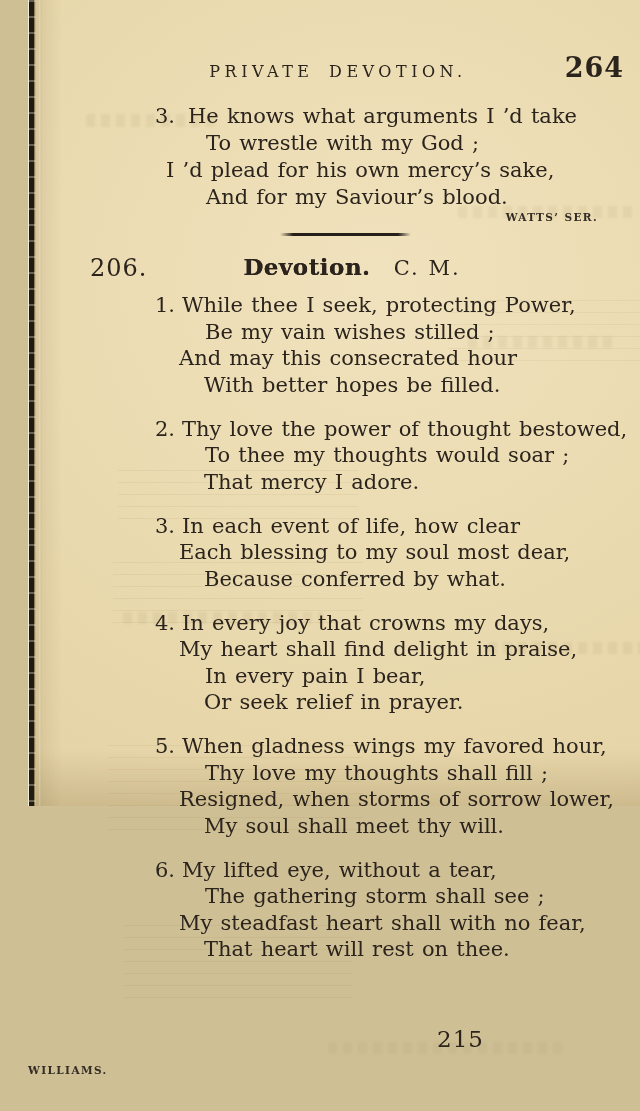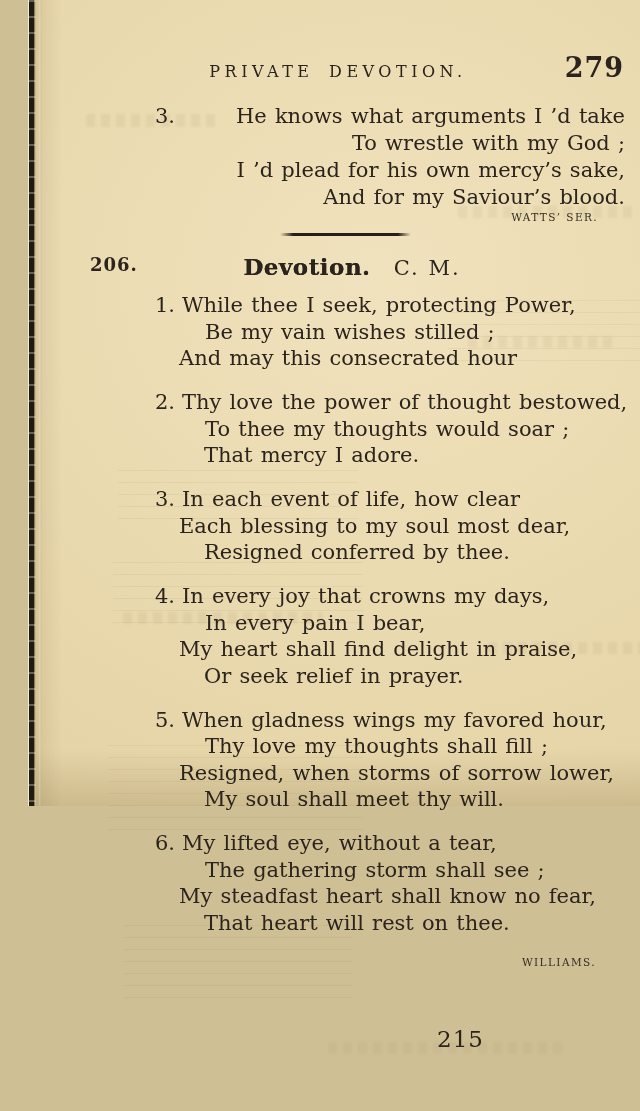--- a/index.html
+++ b/index.html
@@ -39,36 +39,36 @@
   }
   .running-title{
     position:absolute;top:62px;left:10px;width:600px;text-align:center;
     font-size:16px;letter-spacing:4.5px;color:#2a231c;word-spacing:6px;
   }
   .running-num{
     position:absolute;top:52px;right:44px;font-size:27px;font-weight:bold;letter-spacing:1px;
   }
   .stanza-text{font-size:21px;word-spacing:1.5px;}
   .prev-stanza{position:absolute;left:127px;top:103px;width:470px;}
-  .prev-stanza .ln{line-height:27px;text-align:right;}
+  .prev-stanza .ln{line-height:27px;}
   .stanza .num,.prev-stanza .num{position:absolute;left:0;top:0;line-height:27px;font-size:21px;}
   .t0{padding-left:33px;} .t1{padding-left:51px;} .t2{padding-left:11px;} .t3{padding-left:51px;}
   .attr{
-    position:absolute;font-size:10.5px;letter-spacing:1.4px;color:#342d25;font-weight:normal;
+    position:absolute;font-size:10.5px;letter-spacing:1.4px;color:#342d25;font-weight:bold;
     font-family:"DejaVu Serif","Liberation Serif",serif;
   }
   .attr-watts{top:211px;left:0;width:570px;text-align:right;}
-  .attr-williams{top:956px;left:0;width:568px;text-align:right;}
+  .attr-williams{top:1064px;left:0;width:568px;text-align:left;}
   .divider{
     position:absolute;top:233px;left:252px;width:131px;height:3px;
     background:linear-gradient(90deg, rgba(36,31,24,0) 0%, #241f18 10%, #241f18 90%, rgba(36,31,24,0) 100%);
     border-radius:2px;
   }
   .hymn-number{
-    position:absolute;top:254px;left:62px;font-size:18px;font-weight:bold;letter-spacing:1px;
+    position:absolute;top:254px;left:62px;font-size:24px;font-weight:normal;letter-spacing:1px;
   }
   .hymn-title-row{position:absolute;top:253px;left:16px;width:616px;text-align:center;}
   .hymn-title{
     font-size:23px;font-weight:bold;letter-spacing:.5px;
     font-family:"DejaVu Serif","Liberation Serif",serif;
     text-shadow:0 0 .6px #2b241d;
   }
   .hymn-meter{font-size:21px;margin-left:18px;letter-spacing:2px;}
   .stanzas{position:absolute;left:127px;top:292px;width:480px;}
   .stanza{position:relative;margin-bottom:17.5px;}
@@ -93,21 +93,21 @@
   <div class="ghost ghost-smudge" style="left:95px;top:612px;width:200px;height:12px;"></div>
   <div class="ghost ghost-staff" style="left:80px;top:745px;width:255px;height:92px;"></div>
   <div class="ghost ghost-smudge" style="left:460px;top:642px;width:160px;height:12px;"></div>
   <div class="ghost ghost-staff" style="left:95px;top:925px;width:230px;height:76px;"></div>
   <div class="ghost ghost-smudge" style="left:300px;top:1042px;width:240px;height:12px;opacity:.09;"></div>
 
   <div class="book-edge"></div>
   <div class="crease"></div>
 
   <div class="running-title">PRIVATE DEVOTION.</div>
-  <div class="running-num">279</div>
+  <div class="running-num">264</div>
 
   <div class="prev-stanza stanza-text">
     <span class="num">3.</span>
     <div class="ln t0">He knows what arguments I ’d take</div>
     <div class="ln t1">To wrestle with my God ;</div>
     <div class="ln t2">I ’d plead for his own mercy’s sake,</div>
     <div class="ln t3">And for my Saviour’s blood.</div>
   </div>
   <div class="attr attr-watts">WATTS’ SER.</div>
 
@@ -119,57 +119,58 @@
     <span class="hymn-meter">C. M.</span>
   </div>
 
   <div class="stanzas stanza-text">
 
     <div class="stanza">
       <span class="num">1.</span>
       <div class="ln m0">While thee I seek, protecting Power,</div>
       <div class="ln m1">Be my vain wishes stilled ;</div>
       <div class="ln m2">And may this consecrated hour</div>
+      <div class="ln m3">With better hopes be filled.</div>
     </div>
 
     <div class="stanza">
       <span class="num">2.</span>
       <div class="ln m0">Thy love the power of thought bestowed,</div>
       <div class="ln m1">To thee my thoughts would soar ;</div>
       <div class="ln m3">That mercy I adore.</div>
     </div>
 
     <div class="stanza">
       <span class="num">3.</span>
       <div class="ln m0">In each event of life, how clear</div>
       <div class="ln m2">Each blessing to my soul most dear,</div>
-      <div class="ln m3">Resigned conferred by thee.</div>
+      <div class="ln m3">Because conferred by what.</div>
     </div>
 
     <div class="stanza">
       <span class="num">4.</span>
       <div class="ln m0">In every joy that crowns my days,</div>
+      <div class="ln m2">My heart shall find delight in praise,</div>
       <div class="ln m1">In every pain I bear,</div>
-      <div class="ln m2">My heart shall find delight in praise,</div>
       <div class="ln m3">Or seek relief in prayer.</div>
     </div>
 
     <div class="stanza">
       <span class="num">5.</span>
       <div class="ln m0">When gladness wings my favored hour,</div>
       <div class="ln m1">Thy love my thoughts shall fill ;</div>
       <div class="ln m2">Resigned, when storms of sorrow lower,</div>
       <div class="ln m3">My soul shall meet thy will.</div>
     </div>
 
     <div class="stanza">
       <span class="num">6.</span>
       <div class="ln m0">My lifted eye, without a tear,</div>
       <div class="ln m1">The gathering storm shall see ;</div>
-      <div class="ln m2">My steadfast heart shall know no fear,</div>
+      <div class="ln m2">My steadfast heart shall with no fear,</div>
       <div class="ln m3">That heart will rest on thee.</div>
     </div>
 
   </div>
 
   <div class="attr attr-williams">WILLIAMS.</div>
 
   <div class="page-num">215</div>
 
 </div>

